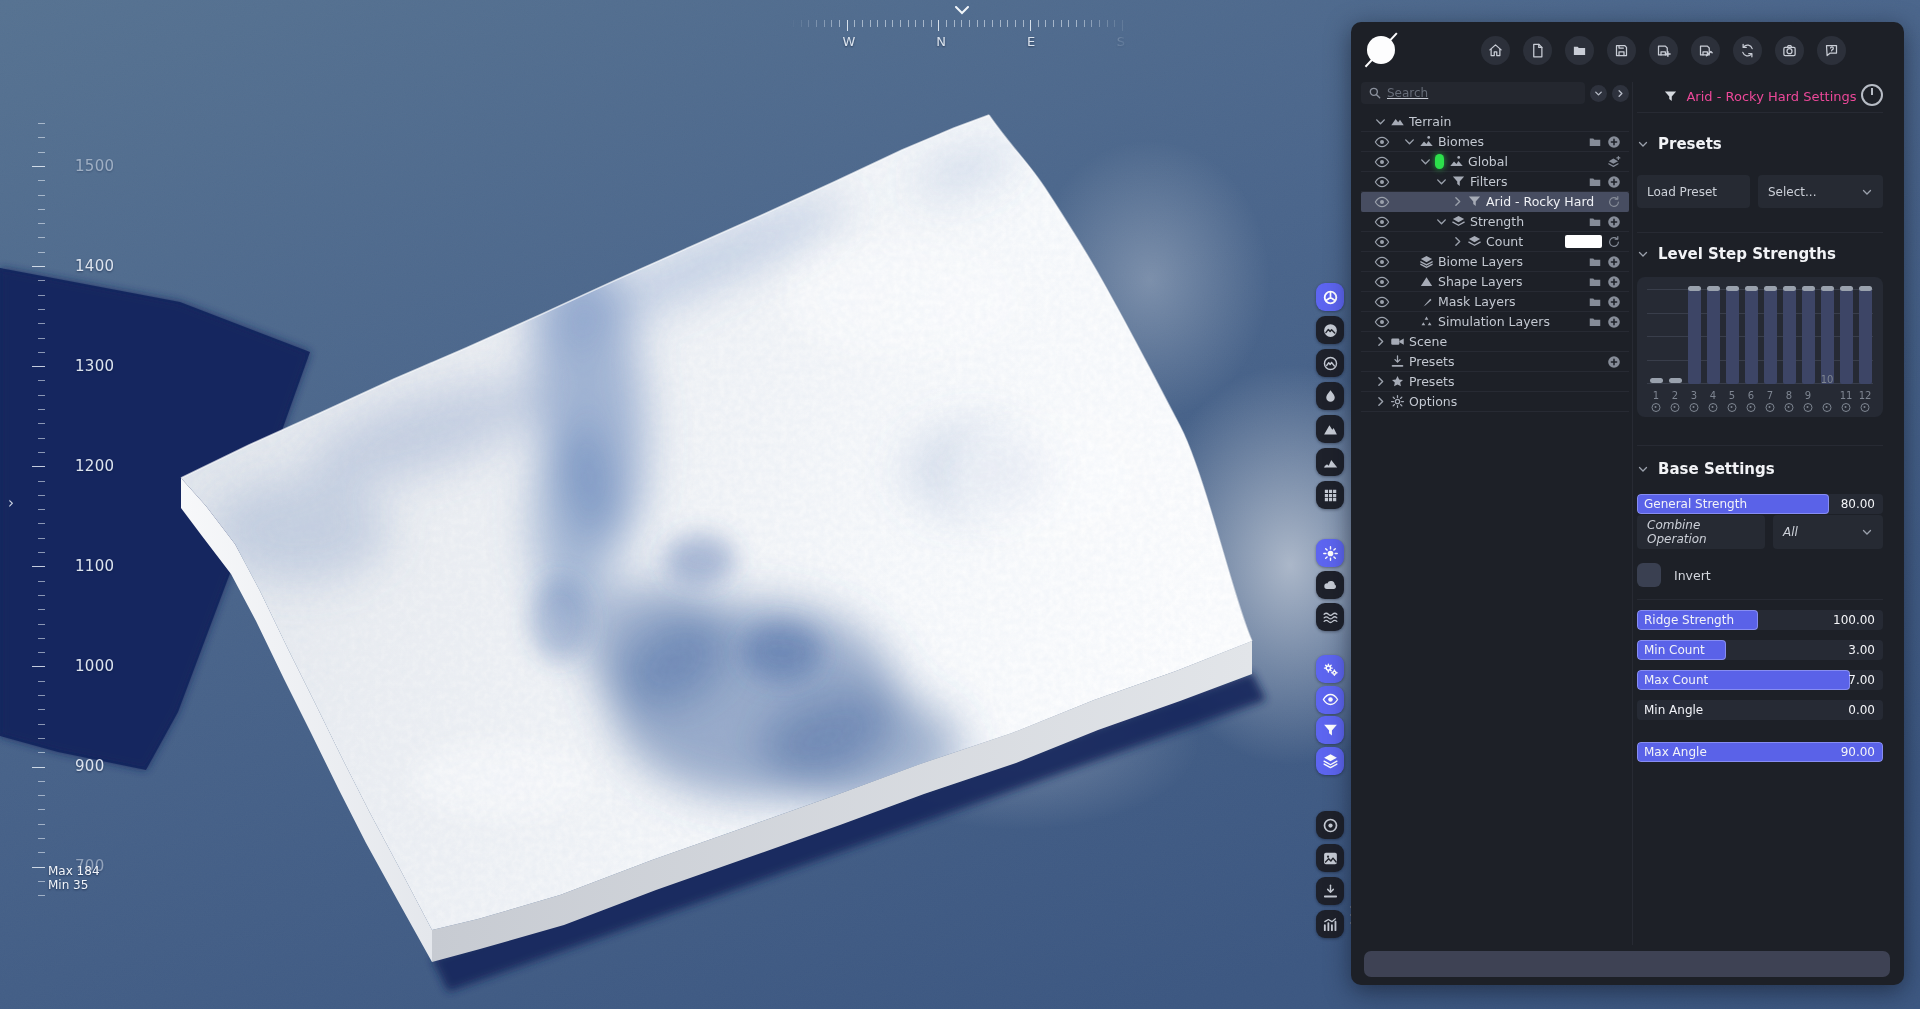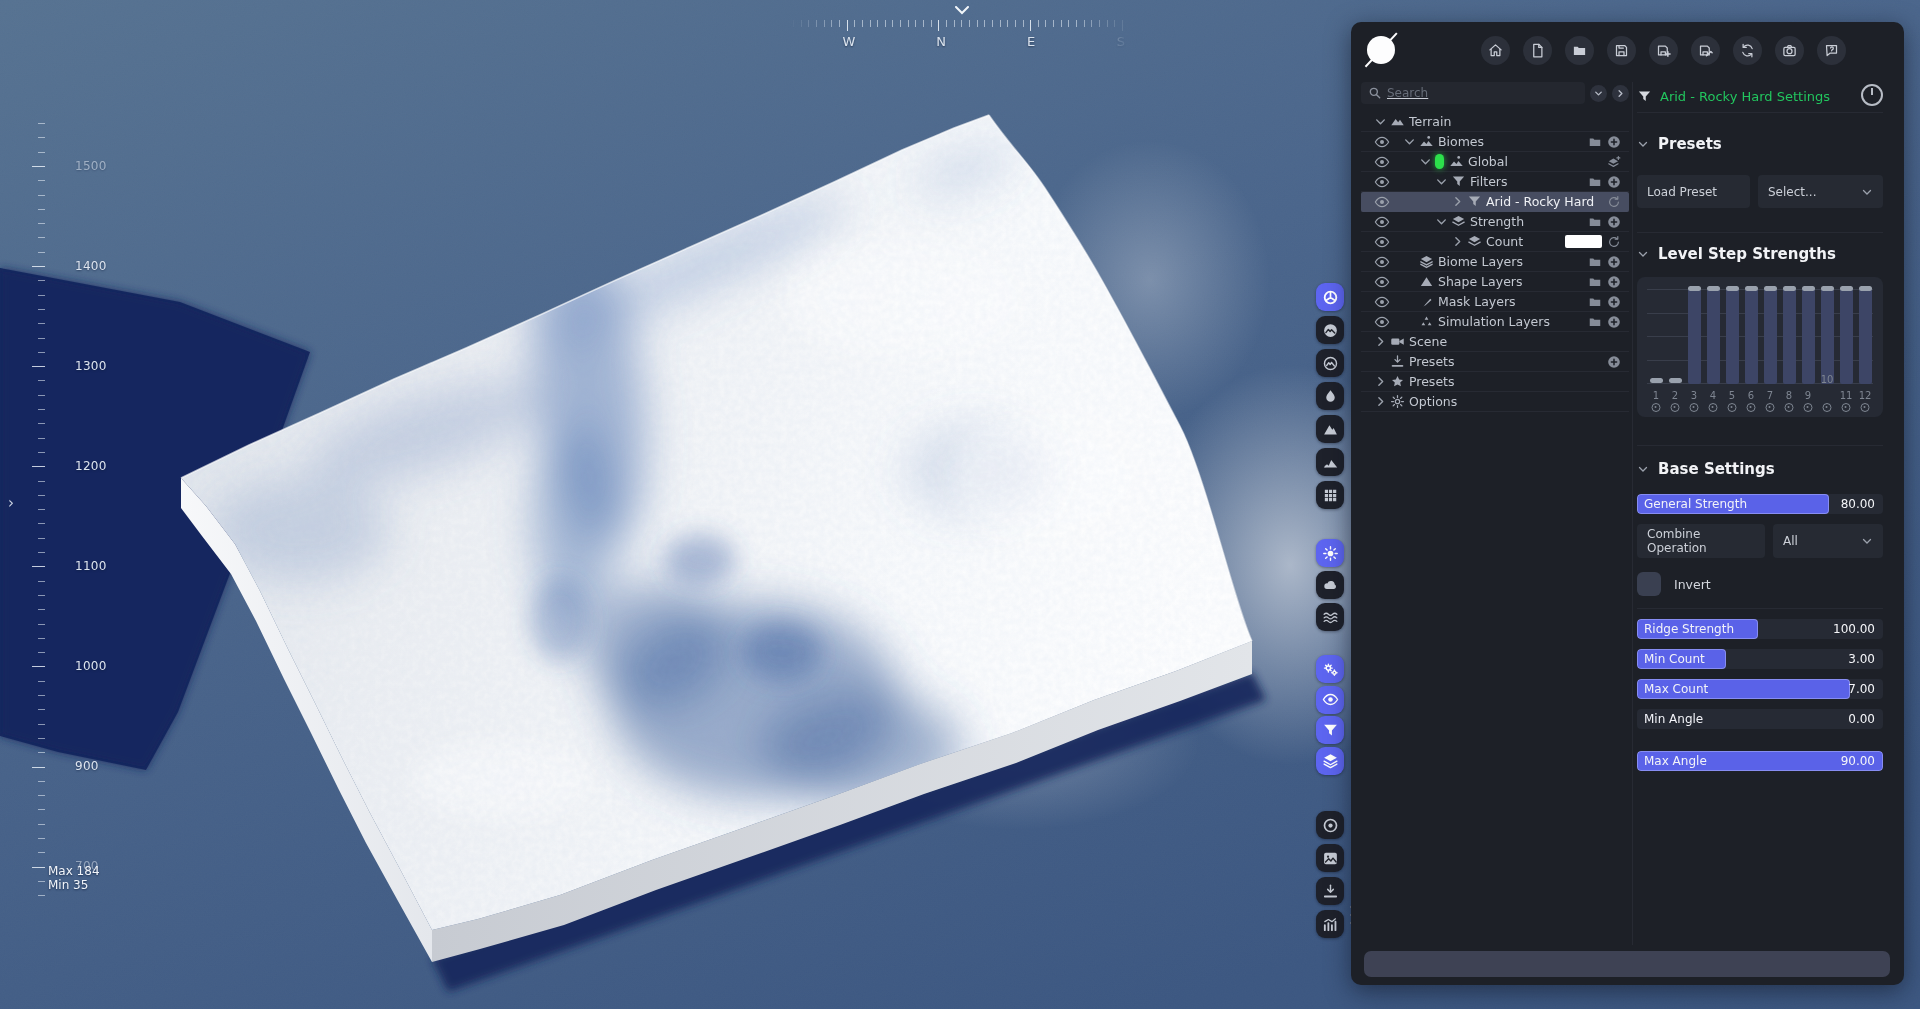--- a/index.html
+++ b/index.html
@@ -21,21 +21,21 @@
     mask-image:linear-gradient(90deg,transparent,#000 16%,#000 84%,transparent); }
   .compass .tick { position:absolute; top:16px; width:1px; background:rgba(235,242,250,.55); }
   .compass .tick.major { background:rgba(240,246,252,.85); }
   .compass .dir { position:absolute; top:30px; font-size:13px; color:#dce4ee; transform:translateX(-50%); text-shadow:0 1px 2px rgba(20,35,60,.6); }
   .compass .pointer { position:absolute; top:2px; left:165px; width:14px; height:9px; color:#f2f6fa; }
 
   
   .elev-ruler { position:absolute; left:30px; top:120px; width:110px; height:780px; }
   .elev-ruler .tick { position:absolute; left:8px; height:1px; background:rgba(235,242,250,.55); }
   .elev-ruler .tick.major { background:rgba(240,246,252,.8); }
-  .elev-ruler .lbl { position:absolute; left:45px; transform:translateY(-50%); font-size:12px; color:#dde4ee; text-shadow:0 1px 2px rgba(15,30,60,.55); letter-spacing:.3px;text-align:center; }
+  .elev-ruler .lbl { position:absolute; left:45px; transform:translateY(-50%); font-size:15px; color:#dde4ee; text-shadow:0 1px 2px rgba(15,30,60,.55); letter-spacing:.3px;text-align:center; }
   .minmax { position:absolute; left:48px; top:864px; font-size:12px; color:#f2f5fa; line-height:14px; text-shadow:0 1px 2px rgba(10,25,55,.7); }
   .left-expander { position:absolute; left:8px; top:494px; font-size:15px; color:rgba(240,246,252,.85); cursor:pointer; }
 
   
   .side-btn { position:absolute; left:1316px; width:28px; height:28px; border-radius:9px;
     background:#1e212b; color:#c6cbd5; display:flex; align-items:center; justify-content:center; cursor:pointer;
     box-shadow:0 1px 3px rgba(10,15,30,.4); }
   .side-btn.active { background:#5d65f0; color:#ffffff; }
   .side-btn svg { width:17px; height:17px; }
 
@@ -77,21 +77,21 @@
   .tree-row .chev { position:absolute; width:13px; height:13px; color:#9ba1ac; }
   .tree-row .pill { position:absolute; width:9px; height:15px; border-radius:5px; background:#2ce04b; box-shadow:0 0 6px rgba(44,224,75,.7); }
   .tree-row .ticon { position:absolute; width:15px; height:15px; color:#a6abb6; }
   .tree-row .tlabel { position:absolute; white-space:nowrap; }
   .tree-row .r-icons { position:absolute; right:8px; display:flex; gap:5px; align-items:center; }
   .tree-row .r-icons .ric { width:14px; height:14px; color:#868c98; }
   .tree-row .swatch { width:37px; height:13px; background:#ffffff; border-radius:2px; }
 
   
   .settings-col { position:absolute; left:286px; top:60px; width:246px; }
-  .set-header { position:relative; height:28px; display:flex; align-items:center; gap:8px; color:#22c55e; font-size:13px; }
+  .set-header { position:relative; height:28px; display:flex; align-items:center; gap:8px; color:#ec4899; font-size:13px;justify-content:center; }
   .set-header .hico { width:15px; height:15px; color:#d6d9df; }
   .power-btn { position:absolute; right:0; top:2px; width:22px; height:22px; border-radius:50%; border:2.5px solid #b7bcc5;
     display:flex; align-items:center; justify-content:center; cursor:pointer; }
   .power-btn i { display:block; width:2.5px; height:7px; background:#b7bcc5; margin-top:-7px; }
   .hr { height:1px; background:#272a33; }
 
   .section-h { display:flex; align-items:center; gap:9px; color:#f2f3f6; font-weight:bold; font-size:15px; }
   .section-h .schev { width:12px; height:12px; color:#9ba1ac; }
 
   .combo-row { display:flex; gap:8px; }
@@ -929,21 +929,21 @@
         </svg>
       <span>Base Settings</span>
     </div>
 
     <div class="slider" id="generalStrength" style="margin-top:16px;">
         <div class="fill" style="width: calc(78%); background: rgb(90, 98, 232);"></div>
         <span class="slabel">General Strength</span>
         <span class="svalue">80.00</span>
       </div>
 
-    <div class="combo-row" style="margin-top:10px; height:34px;">
+    <div class="combo-row" style="margin-top:1px; height:34px;font-style:italic;">
       <div class="combo-label" style="width:128px;">Combine Operation</div>
       <div class="combo-box" style="flex:1;">
         <span>All</span>
         <svg viewBox="0 0 24 24">
             <path d="M5,9 L12,16 L19,9" fill="none" stroke="currentColor" stroke-width="2.6" stroke-linecap="round"></path>
           </svg>
       </div>
     </div>
 
     <div class="check-row" style="margin-top:14px;">

